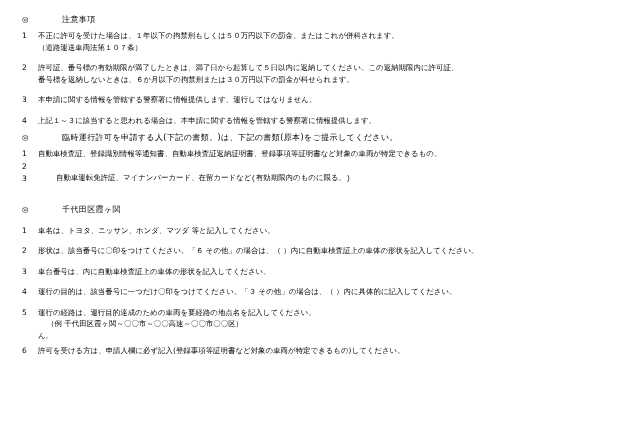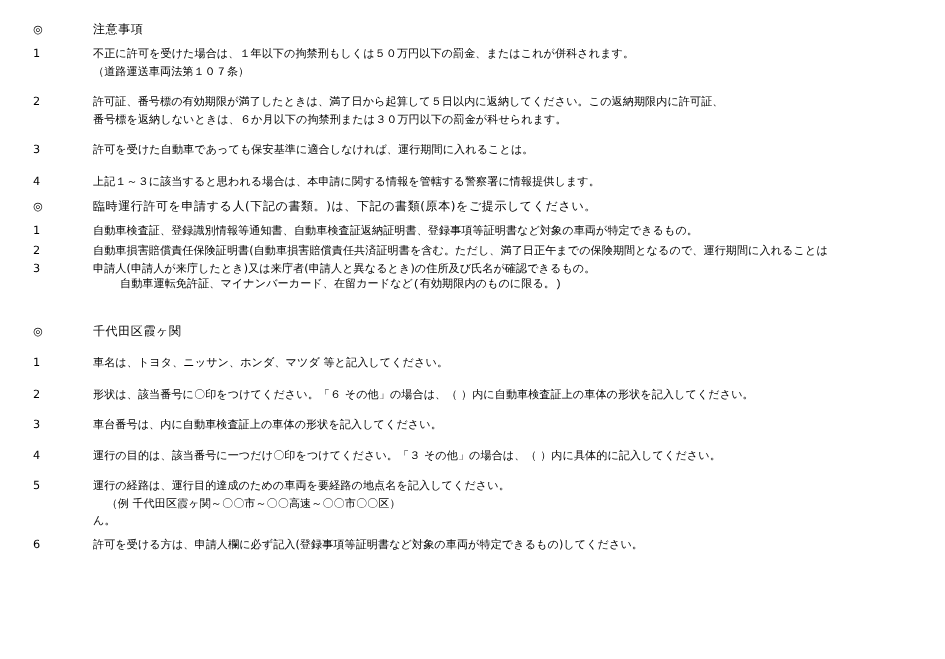--- a/index.html
+++ b/index.html
@@ -62,21 +62,20 @@
   }
   .body {
     font-size: 7.4px;
     line-height: 11.5px;
     letter-spacing: 0.05px;
     flex: 1 1 auto;
   }
   .body .ln {
     display: block;
     white-space: pre;
-    margin-left: 24px;
   }
   .indent1 {
     padding-left: 9px;
   }
   .indent2 {
     padding-left: 18px;
     font-family: Liberation Mono, monospace;
   }
   .tight {
     margin-bottom: 1px;
@@ -112,21 +111,21 @@
           <span class="ln">許可証、番号標の有効期限が満了したときは、満了日から起算して５日以内に返納してください。この返納期限内に許可証、</span>
           <span class="ln">番号標を返納しないときは、６か月以下の拘禁刑または３０万円以下の罰金が科せられます。</span>
         </span>
       </div>
 
       <div class="gap-sm"></div>
 
       <div class="item">
         <span class="num">3</span>
         <span class="body">
-          <span class="ln">許可を受けた自動車であっても保安基準に適合しなければ、運行期間に入れることは。</span>
+          <span class="ln">本申請に関する情報を管轄する警察署に情報提供します、運行してはなりません。</span>
         </span>
       </div>
 
       <div class="gap-sm"></div>
 
       <div class="item">
         <span class="num">4</span>
         <span class="body">
           <span class="ln">上記１～３に該当すると思われる場合は、本申請に関する情報を管轄する警察署に情報提供します。</span>
         </span>
@@ -142,28 +141,26 @@
       <div class="item tight">
         <span class="num">1</span>
         <span class="body">
           <span class="ln">自動車検査証、登録識別情報等通知書、自動車検査証返納証明書、登録事項等証明書など対象の車両が特定できるもの。</span>
         </span>
       </div>
 
       <div class="item tight">
         <span class="num">2</span>
         <span class="body">
-          <span class="ln">自動車損害賠償責任保険証明書(自動車損害賠償責任共済証明書を含む。ただし、満了日正午までの保険期間となるので、運行期間に入れることは</span>
         </span>
       </div>
 
       <div class="item tight">
         <span class="num">3</span>
         <span class="body">
-          <span class="ln">申請人(申請人が来庁したとき)又は来庁者(申請人と異なるとき)の住所及び氏名が確認できるもの。</span>
           <span class="ln indent2">自動車運転免許証、マイナンバーカード、在留カードなど(有効期限内のものに限る。)</span>
         </span>
       </div>
     </div>
 
     <div class="gap-md"></div>
 
     <div class="section">
       <div class="section-head">
         <span class="mark">◎</span>

